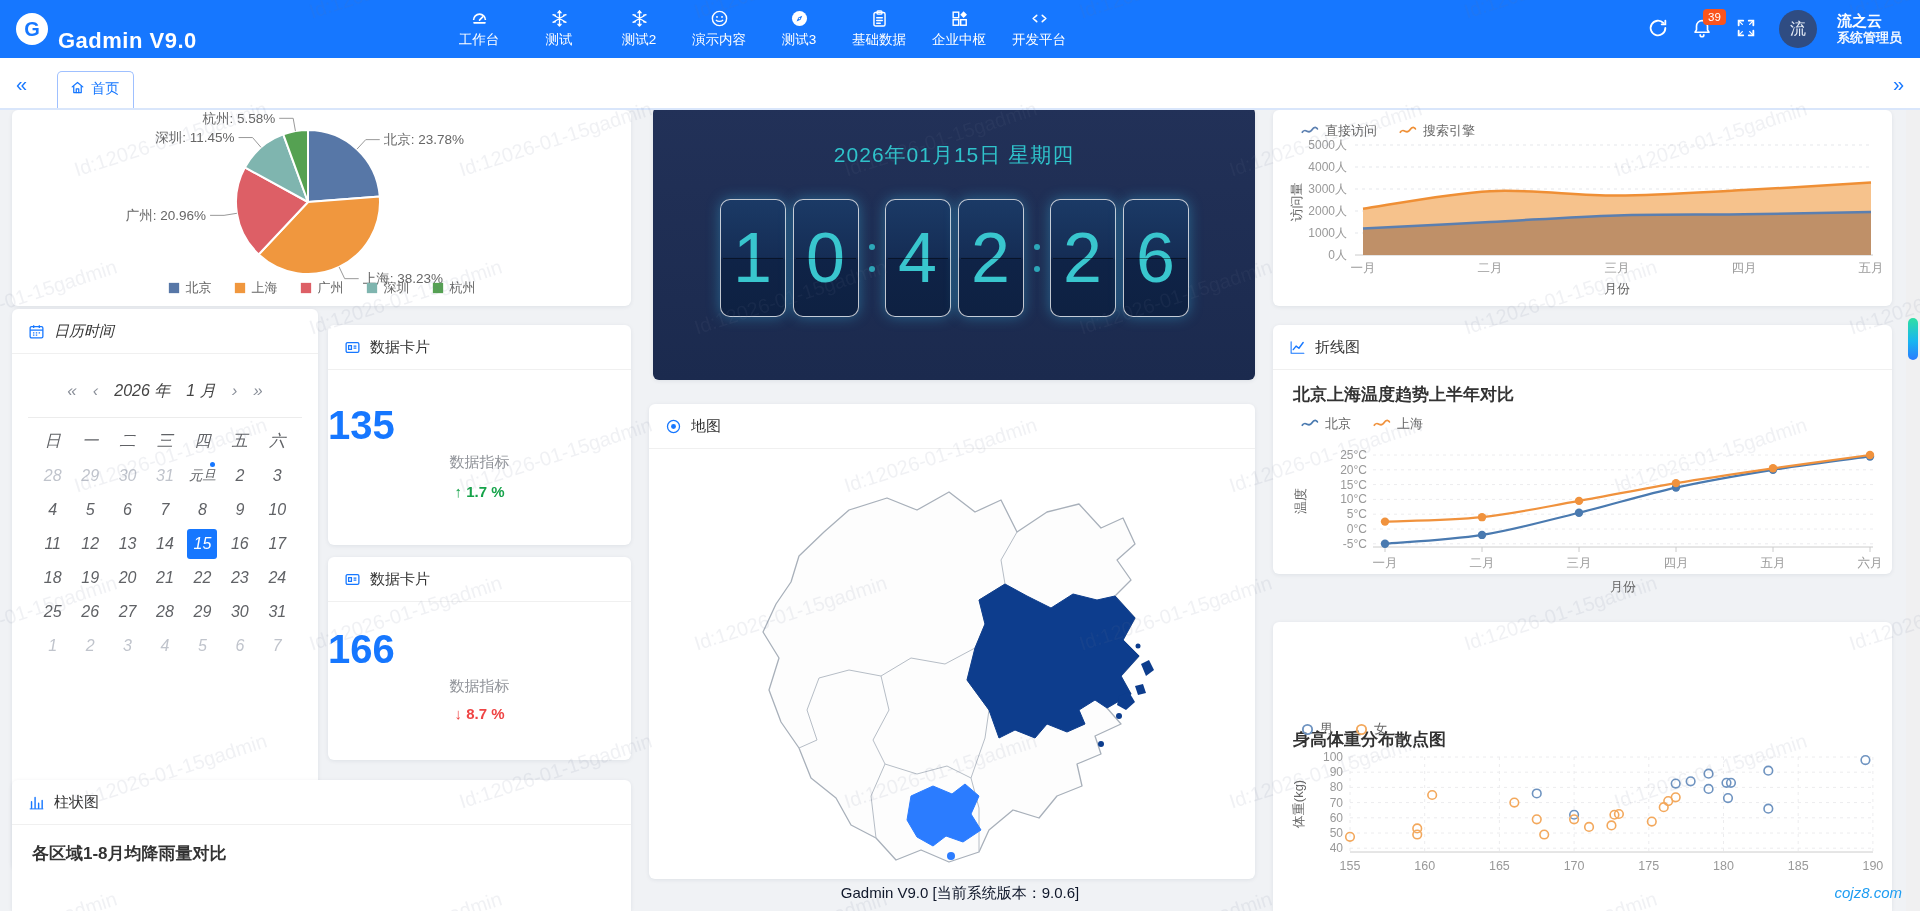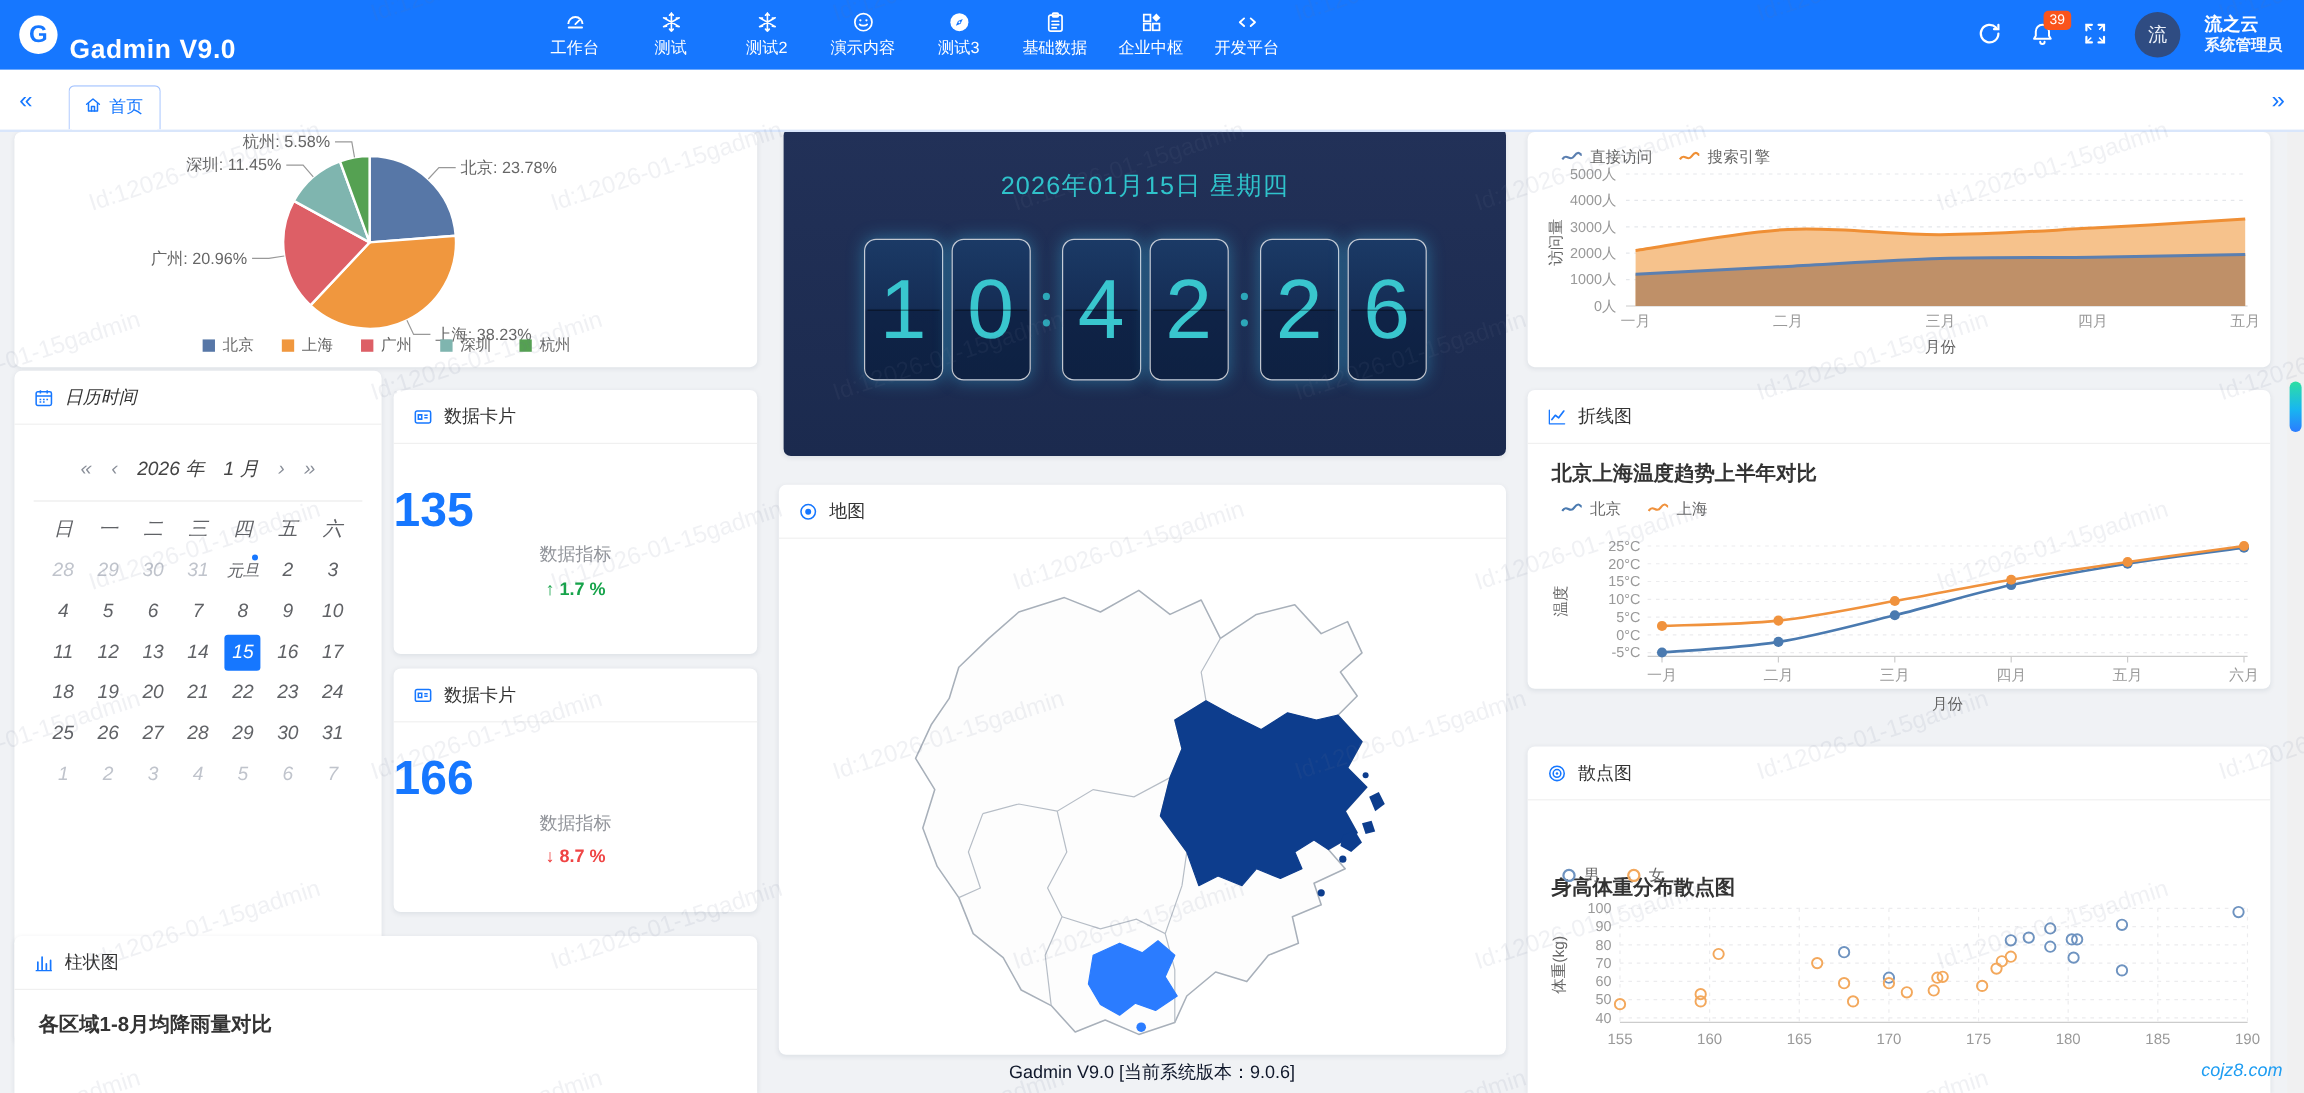--- a/index.html
+++ b/index.html
@@ -632,28 +632,20 @@
         <circle cx="112" cy="196.6" r="4.2" fill="#f0923d"></circle>
         <circle cx="209" cy="192.16" r="4.2" fill="#f0923d"></circle>
         <circle cx="306" cy="175.88" r="4.2" fill="#f0923d"></circle>
         <circle cx="403" cy="158.12" r="4.2" fill="#f0923d"></circle>
         <circle cx="500" cy="143.32" r="4.2" fill="#f0923d"></circle>
         <circle cx="597" cy="130" r="4.2" fill="#f0923d"></circle>
       </svg>
   </div>
 
   <div class="card" style="left:1273px;top:622px;width:619px;height:289px;border-radius:6px 6px 0 0;">
-    <div class="chd">
-      <svg viewBox="0 0 24 24" fill="none" stroke="currentColor" stroke-width="1.8">
-          <circle cx="12" cy="12" r="8.5"></circle>
-          <circle cx="12" cy="12" r="4.5"></circle>
-          <circle cx="12" cy="12" r="1.5" fill="currentColor" stroke="none"></circle>
-        </svg>
-      <span>散点图</span>
-    </div>
     <div class="chart-title" style="top:64px;margin-top:42px;">身高体重分布散点图</div>
     <div class="legend" id="scatter-legend" style="left:28px;top:98px;">
         <span class="li">
           <svg viewBox="0 0 14 14" style="width:13px;height:13px">
             <circle cx="7" cy="7" r="5" fill="none" stroke="#6e93c0" stroke-width="2"></circle>
           </svg>
           <span>男</span>
         </span>
         <span class="li">
           <svg viewBox="0 0 14 14" style="width:13px;height:13px">

